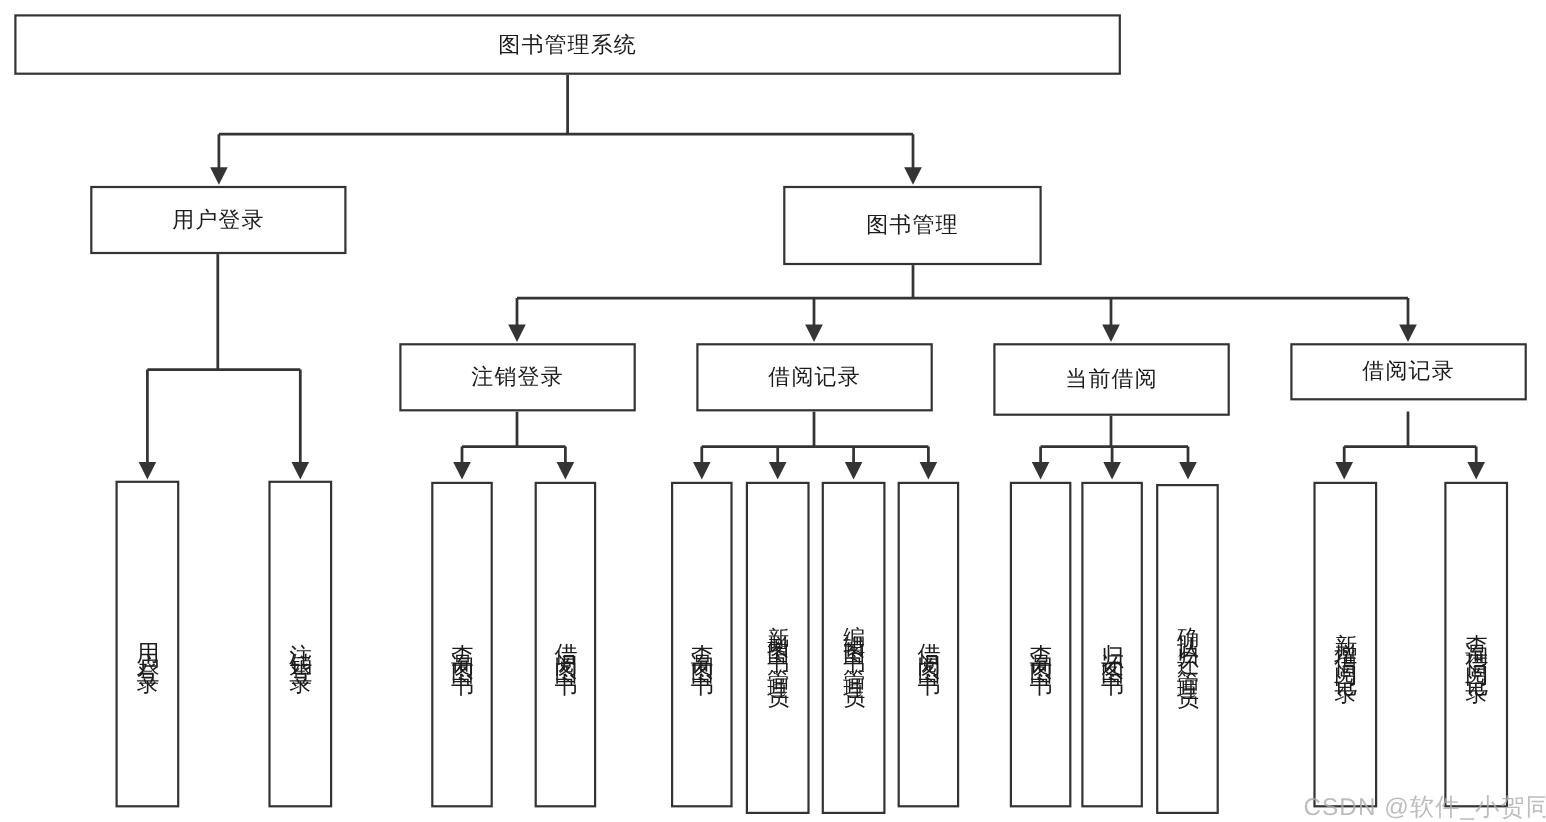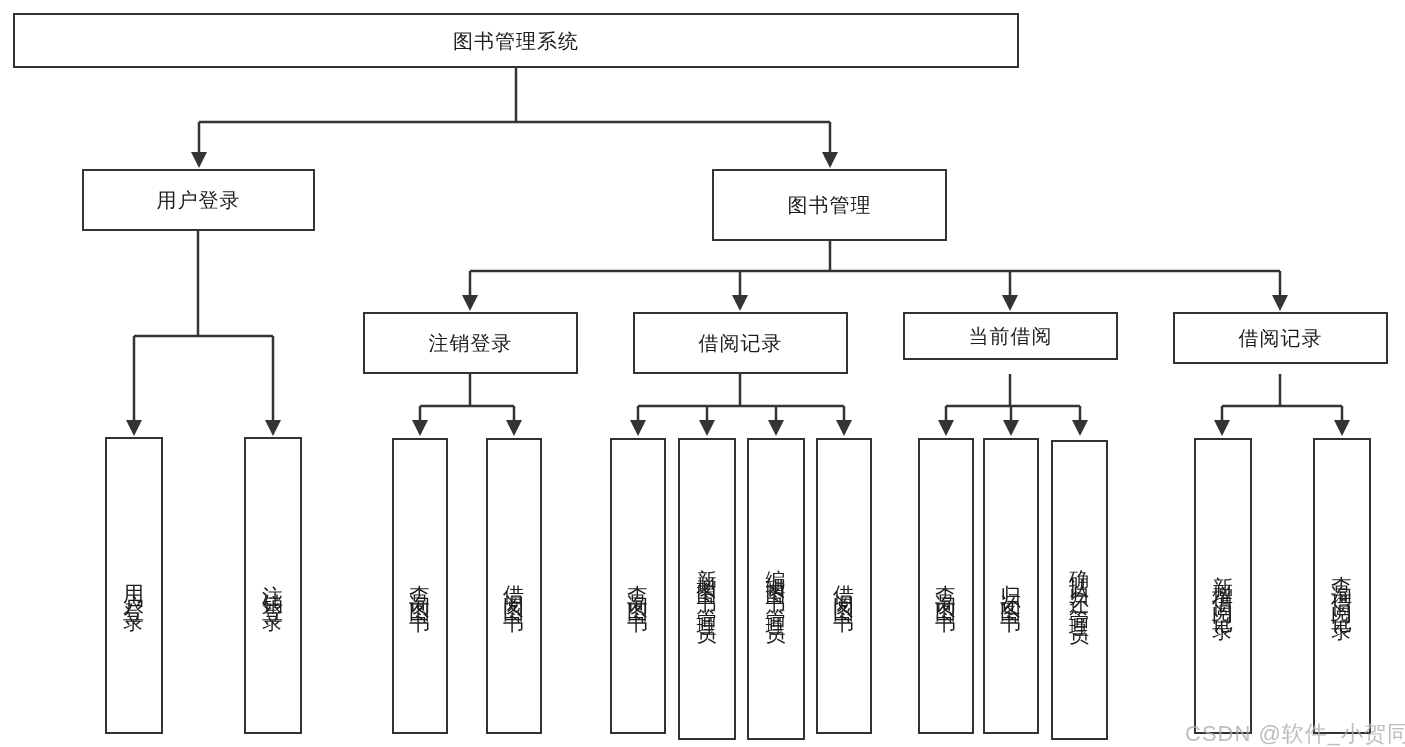--- a/index.html
+++ b/index.html
@@ -105,21 +105,21 @@
   <div class="box" style="left:712px;top:169px;width:235px;height:72px">
     <span class="htext">图书管理</span>
   </div>
 
   <div class="box" style="left:363px;top:312px;width:215px;height:62px">
     <span class="htext">注销登录</span>
   </div>
   <div class="box" style="left:633px;top:312px;width:215px;height:62px">
     <span class="htext">借阅记录</span>
   </div>
-  <div class="box" style="left:903px;top:312px;width:215px;height:48px">
+  <div class="box" style="left:903px;top:312px;width:215px;height:66px">
     <span class="htext">当前借阅</span>
   </div>
   <div class="box" style="left:1173px;top:312px;width:215px;height:52px">
     <span class="htext">借阅记录</span>
   </div>
 
   <div class="box" style="left:105px;top:437px;width:58px;height:297px">
     <span class="vtext">用户登录</span>
   </div>
   <div class="box" style="left:244px;top:437px;width:58px;height:297px">

